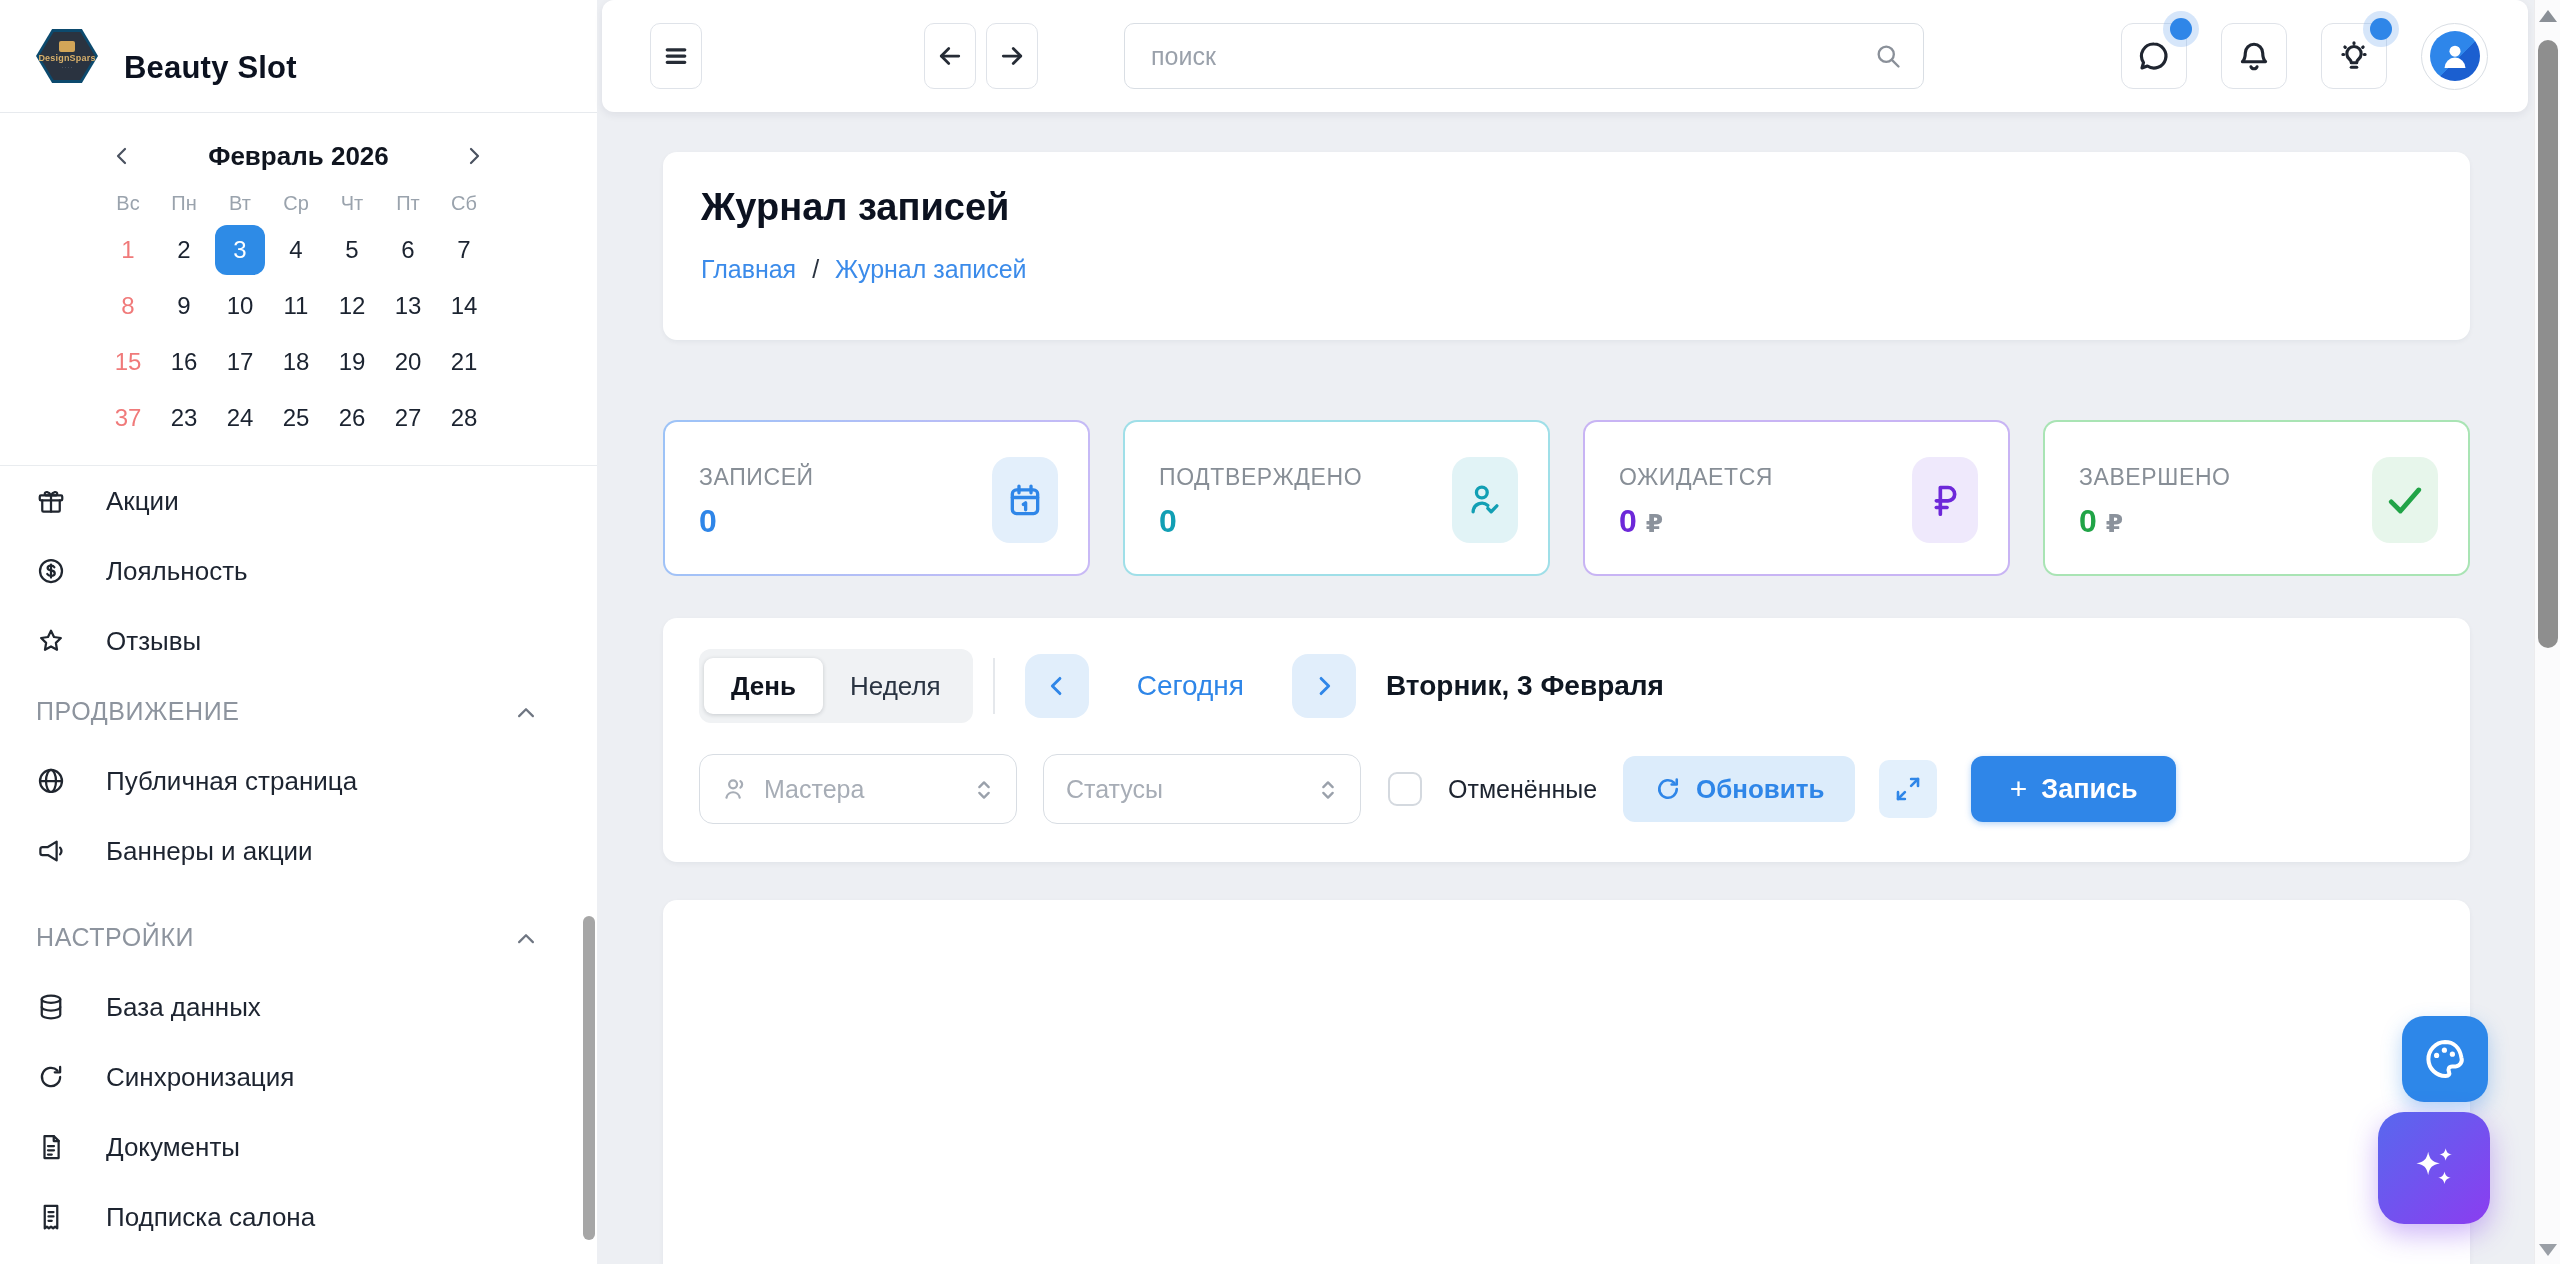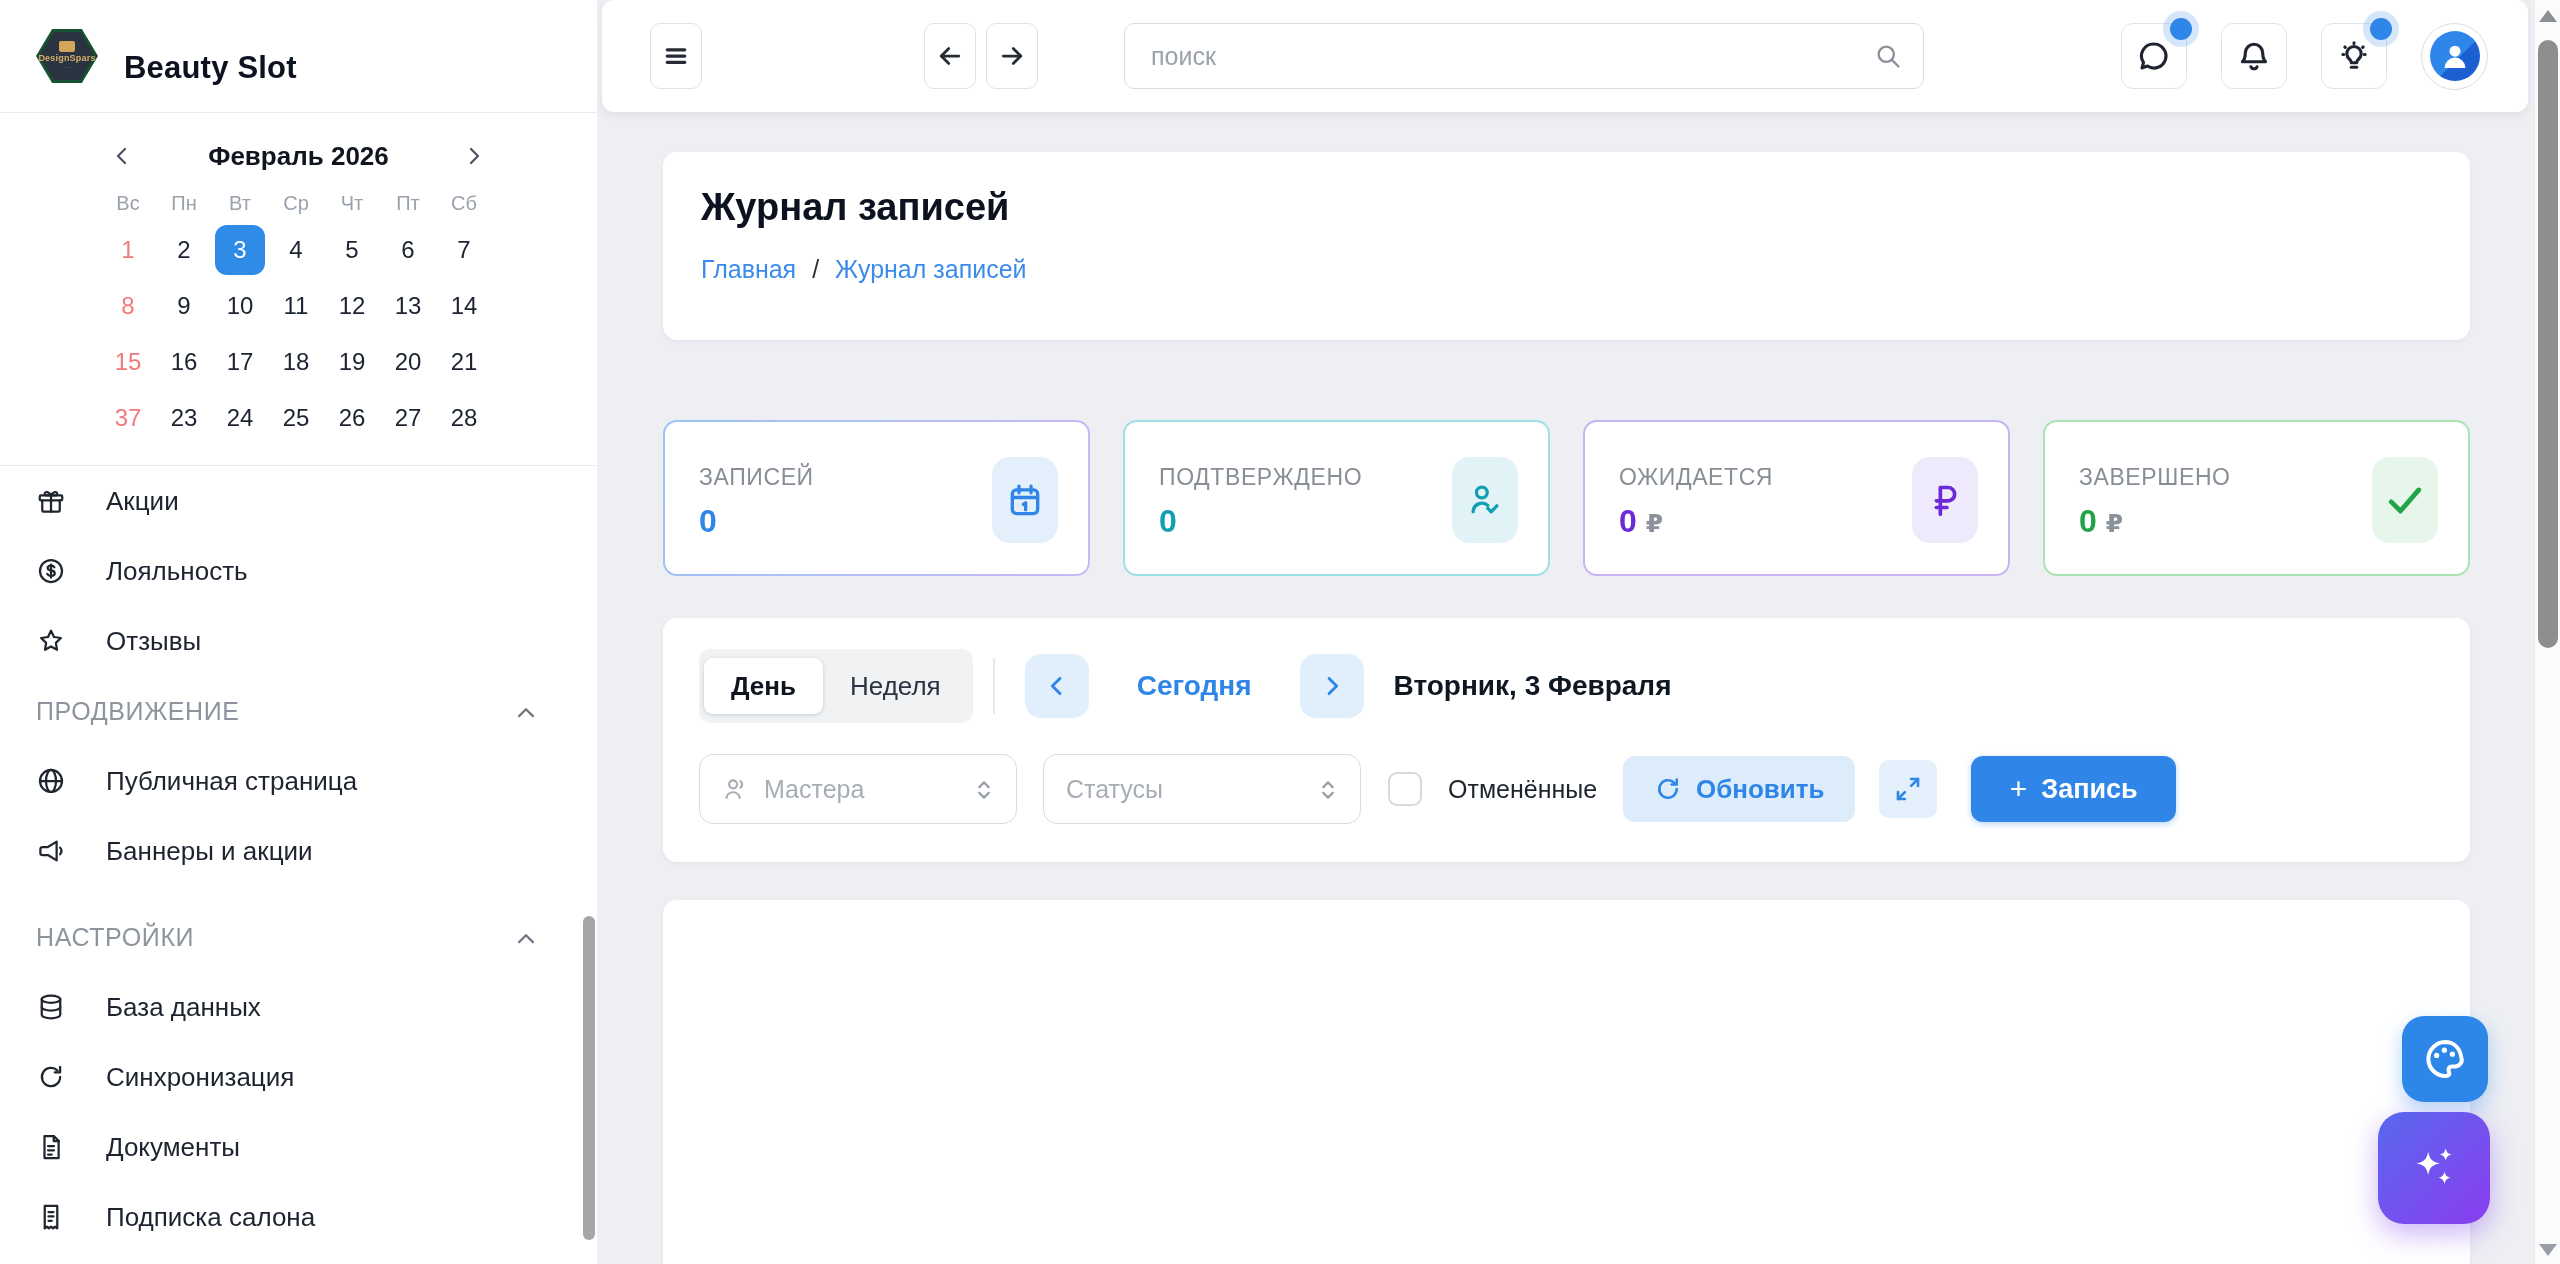--- a/index.html
+++ b/index.html
@@ -10,21 +10,21 @@
     font-family:"Liberation Sans","DejaVu Sans",sans-serif;
     color:#141a24;
   }
   svg{display:block;}
 
   
   .sidebar{position:absolute;left:0;top:0;width:597px;height:1264px;background:#ffffff;}
   .side-header{height:113px;display:flex;align-items:center;padding-left:36px;gap:26px;border-bottom:1px solid #e7eaee;}
   .logo-badge{position:relative;width:62px;height:56px;flex:none;
     clip-path:polygon(26% 2%,74% 2%,100% 50%,74% 98%,26% 98%,0% 50%);
-    background:#14532d;display:flex;align-items:center;justify-content:center;}
+    background:#0c4a6e;display:flex;align-items:center;justify-content:center;}
   .logo-badge .inner{position:absolute;inset:3px;clip-path:polygon(26% 2%,74% 2%,100% 50%,74% 98%,26% 98%,0% 50%);background:#2a3340;}
   .logo-badge .glyph{position:relative;width:16px;height:11px;background:#d2a558;border-radius:2px;margin-bottom:2px;}
   .logo-badge .txt{position:relative;font-size:9px;font-weight:700;color:#d8b06a;letter-spacing:.2px;line-height:1;}
   .logo-badge .tag{position:relative;font-size:5px;color:#9aa3ae;line-height:1.6;}
   .logo-col{position:relative;display:flex;flex-direction:column;align-items:center;justify-content:center;}
   .brand{font-size:31px;font-weight:800;color:#0c1220;letter-spacing:.2px;margin-top:23px;}
 
   .cal-head{position:absolute;top:136px;left:0;width:597px;height:40px;display:flex;align-items:center;}
   .cal-title{position:absolute;left:0;right:0;text-align:center;font-size:26px;font-weight:700;color:#10151f;}
   .cal-chev{position:absolute;top:2px;width:44px;height:36px;display:flex;align-items:center;justify-content:center;color:#4a5260;cursor:pointer;background:none;border:none;}
@@ -89,21 +89,21 @@
   .stat-chip{position:absolute;right:30px;top:35px;width:66px;height:86px;border-radius:18px;background:var(--chip);display:flex;align-items:center;justify-content:center;color:var(--accent);}
 
   #toolbar-card{top:466px;height:244px;}
   .t-row1{position:absolute;top:34px;left:36px;right:36px;height:68px;display:flex;align-items:center;}
   .t-row2{position:absolute;top:136px;left:36px;right:36px;height:70px;display:flex;align-items:center;}
   .seg{height:74px;background:#f0f2f4;border-radius:12px;padding:5px;display:flex;align-items:center;}
   .seg-btn{height:56px;border:none;border-radius:9px;background:transparent;font-family:inherit;font-size:26px;color:#2a3442;padding:0 27px;cursor:pointer;}
   .seg-btn.active{background:#fff;font-weight:700;color:#10151f;box-shadow:0 1px 4px rgba(15,25,40,.18);}
   .vline{width:2px;height:56px;background:#e5e8ec;margin:0 30px 0 20px;}
   .nav-chip{width:64px;height:64px;border:none;border-radius:16px;background:#e1eefb;color:#2f86e8;display:flex;align-items:center;justify-content:center;cursor:pointer;}
-  .today-lbl{font-size:28px;font-weight:700;color:#2e86e8;margin:0 48px;cursor:pointer;}
+  .today-lbl{font-size:28px;font-weight:400;color:#2e86e8;margin:0 48px;cursor:pointer;}
   .date-lbl{font-size:28px;font-weight:700;color:#0f1722;margin-left:30px;}
   .select{position:relative;width:318px;height:70px;border:1.5px solid #d8dde3;border-radius:14px;background:#fff;display:flex;align-items:center;padding-left:22px;cursor:pointer;}
   .select + .select{margin-left:26px;}
   .select .ph{font-size:25px;color:#a7adb6;}
   .select .pico{width:28px;height:28px;color:#a7adb6;margin-right:14px;}
   .select .caret{position:absolute;right:18px;top:21px;width:28px;height:28px;color:#9aa1ab;}
   .chk{width:34px;height:34px;border:2px solid #d4d9df;border-radius:9px;background:#fff;margin-left:27px;flex:none;cursor:pointer;}
   .chk-lbl{font-size:25px;color:#1d2430;margin-left:26px;}
   .btn-soft{height:66px;width:232px;margin-left:26px;border:none;border-radius:12px;background:#dcecfb;color:#2f86e8;
     display:flex;align-items:center;justify-content:center;gap:14px;font-family:inherit;font-size:26px;font-weight:600;cursor:pointer;}

